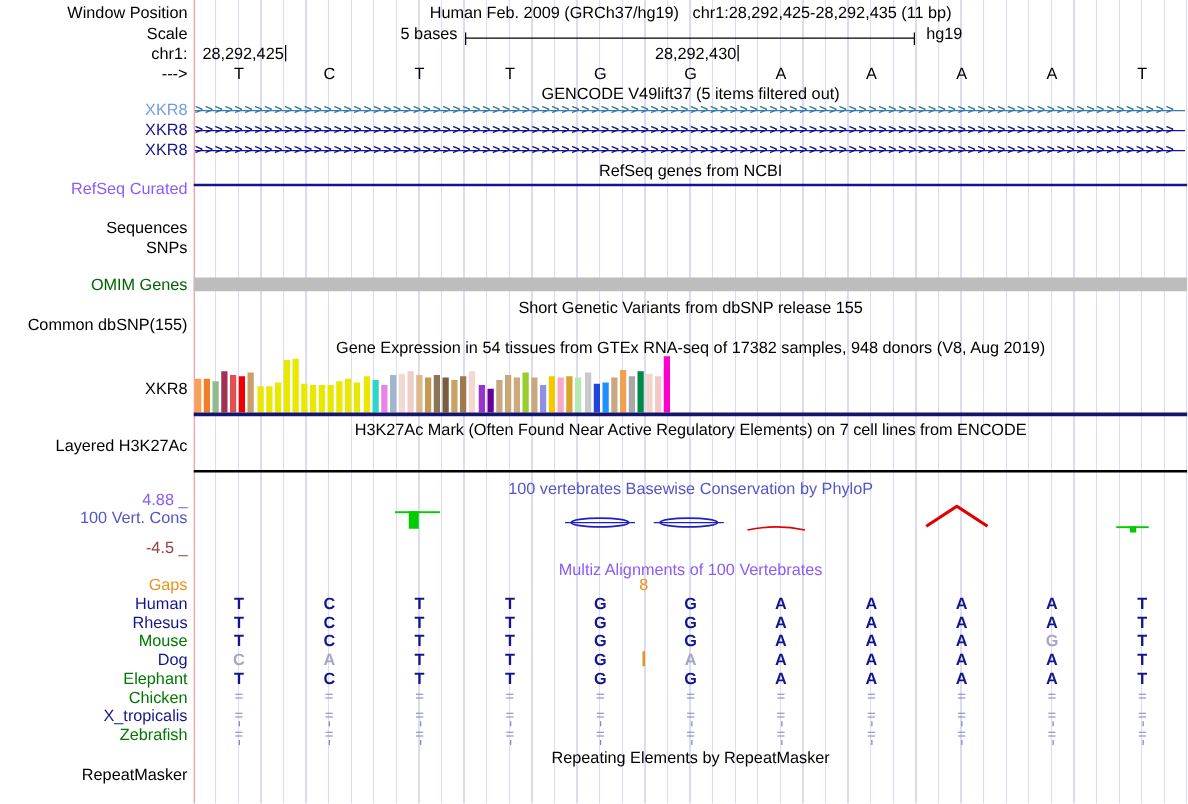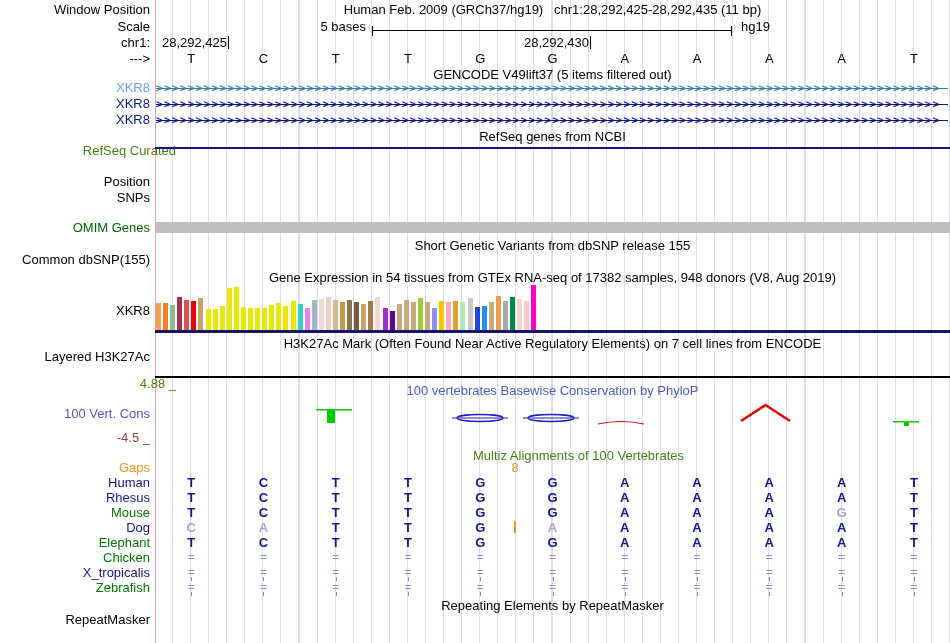--- a/index.html
+++ b/index.html
@@ -4,21 +4,21 @@
 <style>
   html,body{margin:0;padding:0;background:#fff;}
   #browser{position:relative;width:950px;height:643px;background:#fff;overflow:hidden;
     font-family:"Liberation Sans","DejaVu Sans",sans-serif;font-size:13px;color:#000;}
   
   #grid{position:absolute;left:155px;top:0;width:795px;height:643px;
     background-image:repeating-linear-gradient(90deg,transparent 0,transparent 17px,#dcdcef 17px,#dcdcef 18.07px);}
   #pink-divider{position:absolute;left:155px;top:0;width:1px;height:643px;background:#f4a2a2;}
   .lbl{position:absolute;left:0;width:150px;height:15px;line-height:15px;text-align:right;white-space:nowrap;}
   .title{position:absolute;left:155px;width:795px;height:15px;line-height:15px;text-align:center;white-space:nowrap;}
-  .navy{color:#4d7c0f;padding-left:26px;} .omim-green{color:#006400;}
+  .navy{color:#8b5cf6;} .omim-green{color:#006400;}
   .slate{color:#5555c8;} .darkred{color:#994040;} .orange{color:#e8931f;}
   .base-cell{position:absolute;top:51px;height:15px;line-height:15px;text-align:center;}
   .tickmark{position:absolute;width:1px;background:#000;}
   #scale-line{position:absolute;top:30px;left:372px;width:360px;height:0;border-top:1px solid #000;}
   #scale-line .etick{position:absolute;top:-5px;width:1px;height:10px;background:#000;}
   .gene-row{position:absolute;left:0;width:950px;height:16px;}
   .gene-label{position:absolute;left:0;width:150px;text-align:right;line-height:16px;}
   .arrow-line{position:absolute;left:156px;width:792px;height:16px;line-height:16px;overflow:hidden;
     font-size:11px;font-weight:bold;letter-spacing:1.5px;white-space:nowrap;
     background-image:linear-gradient(currentColor,currentColor);background-size:100% 1px;
@@ -94,21 +94,21 @@
       <div class="gene-row" style="top: 32px;">
         <div class="gene-label" style="color: rgb(20, 20, 140);">XKR8</div>
         <div class="arrow-line" style="color: rgb(20, 20, 140);">&gt;&gt;&gt;&gt;&gt;&gt;&gt;&gt;&gt;&gt;&gt;&gt;&gt;&gt;&gt;&gt;&gt;&gt;&gt;&gt;&gt;&gt;&gt;&gt;&gt;&gt;&gt;&gt;&gt;&gt;&gt;&gt;&gt;&gt;&gt;&gt;&gt;&gt;&gt;&gt;&gt;&gt;&gt;&gt;&gt;&gt;&gt;&gt;&gt;&gt;&gt;&gt;&gt;&gt;&gt;&gt;&gt;&gt;&gt;&gt;&gt;&gt;&gt;&gt;&gt;&gt;&gt;&gt;&gt;&gt;&gt;&gt;&gt;&gt;&gt;&gt;&gt;&gt;&gt;&gt;&gt;&gt;&gt;&gt;&gt;&gt;&gt;&gt;&gt;&gt;&gt;&gt;&gt;&gt;&gt;&gt;&gt;&gt;&gt;</div>
       </div>
     </div>
 
   <div class="title" style="top:129px">RefSeq genes from NCBI</div>
   <div class="lbl navy" style="top:143px">RefSeq Curated</div>
   <div id="refseq-line"></div>
 
-  <div class="lbl" style="top:174px">Position</div>
+  <div class="lbl" style="top:174px">Sequences</div>
   <div class="lbl" style="top:190px">SNPs</div>
 
   <div class="lbl omim-green" style="top:220px">OMIM Genes</div>
   <div id="omim-bar"></div>
 
   <div class="title" style="top:238px">Short Genetic Variants from dbSNP release 155</div>
   <div class="lbl" style="top:252px">Common dbSNP(155)</div>
 
   <div class="title" style="top:270px">Gene Expression in 54 tissues from GTEx RNA-seq of 17382 samples, 948 donors (V8, Aug 2019)</div>
   <div class="lbl" style="top:303px">XKR8</div>
@@ -167,21 +167,21 @@
       <div class="gtex-bar" style="left: 362.08px; height: 31px; background: rgb(239, 213, 204);"></div>
       <div class="gtex-bar" style="left: 369.16px; height: 29px; background: rgb(245, 200, 200);"></div>
       <div class="gtex-bar" style="left: 376.24px; height: 45px; background: rgb(255, 0, 204);"></div>
     </div>
   <div id="gtex-baseline"></div>
 
   <div class="title" style="top:336px">H3K27Ac Mark (Often Found Near Active Regulatory Elements) on 7 cell lines from ENCODE</div>
   <div class="lbl" style="top:349px">Layered H3K27Ac</div>
   <div id="h3k-baseline"></div>
 
-  <div class="lbl navy" style="top:376px">4.88 _</div>
+  <div class="lbl navy" style="top:392px">4.88 _</div>
   <div class="title slate" style="top:383px">100 vertebrates Basewise Conservation by PhyloP</div>
   <div class="lbl slate" style="top:406px">100 Vert. Cons</div>
   <div class="lbl darkred" style="top:430px">-4.5 _</div>
   <svg id="phylop-svg" width="795" height="36">
       <rect x="161" y="11" width="36" height="1.5" fill="#00cc00"></rect>
       <rect x="172" y="11" width="8" height="14" fill="#00cc00"></rect>
       <line x1="297" y1="20" x2="353" y2="20" stroke="#2020c0" stroke-width="1"></line>
       <ellipse cx="325" cy="20" rx="23" ry="3.5" fill="none" stroke="#2020c0" stroke-width="1.3"></ellipse>
       <line x1="368" y1="20" x2="424" y2="20" stroke="#2020c0" stroke-width="1"></line>
       <ellipse cx="396" cy="20" rx="23" ry="3.5" fill="none" stroke="#2020c0" stroke-width="1.3"></ellipse>

